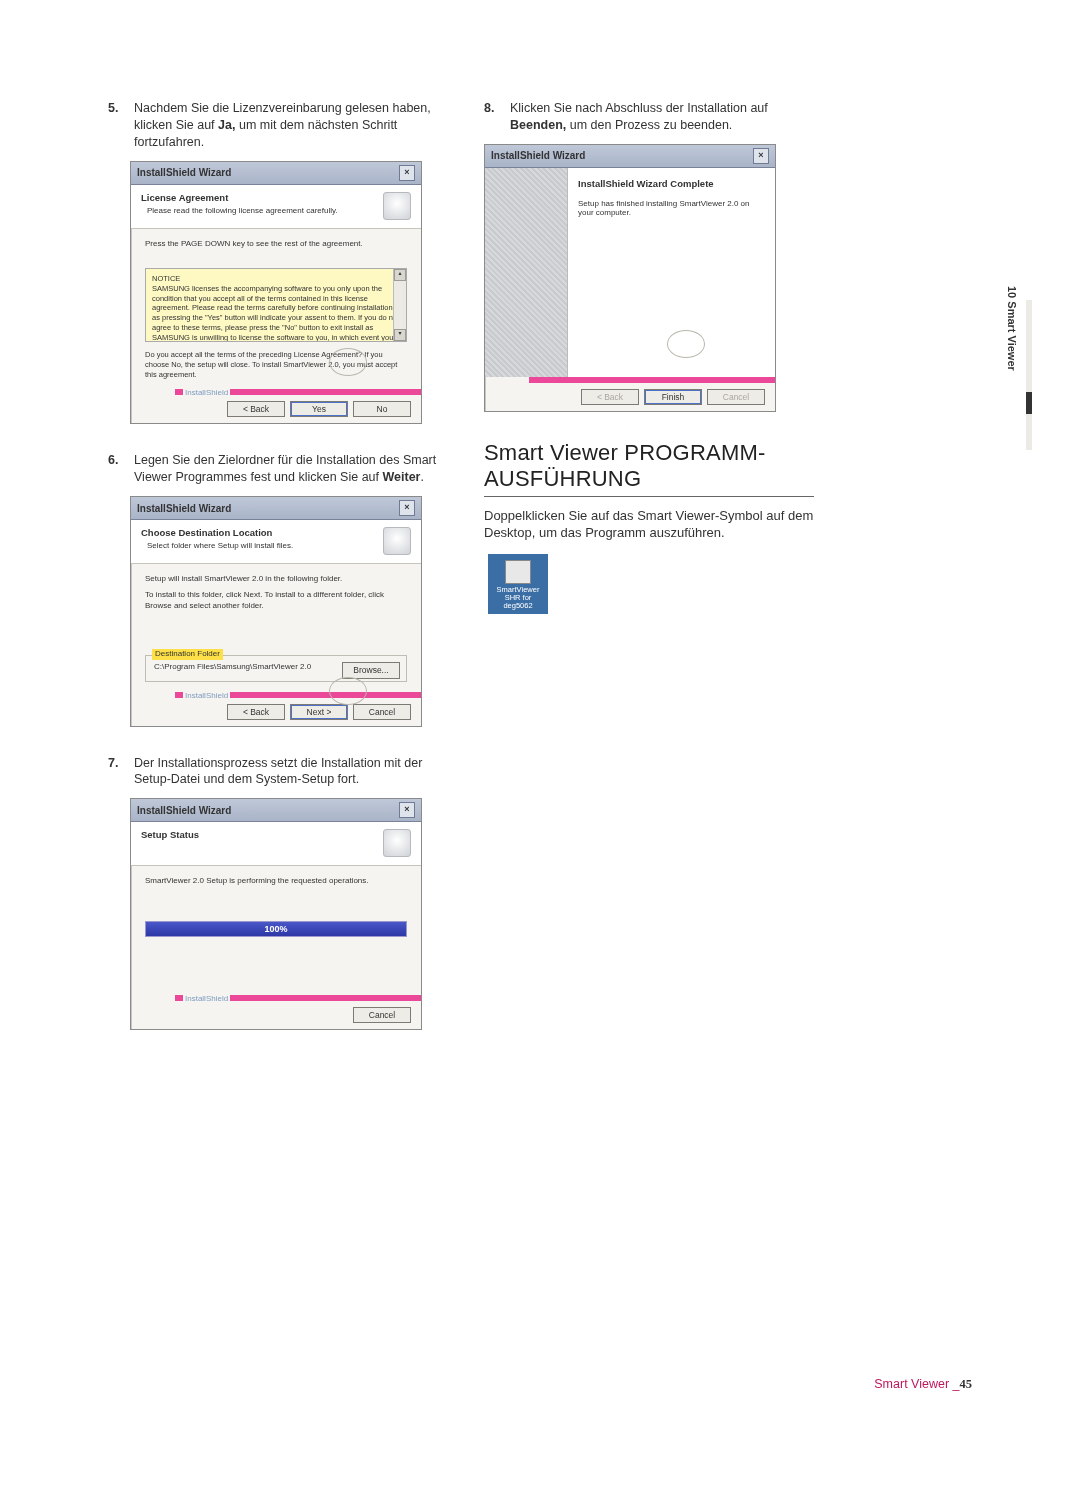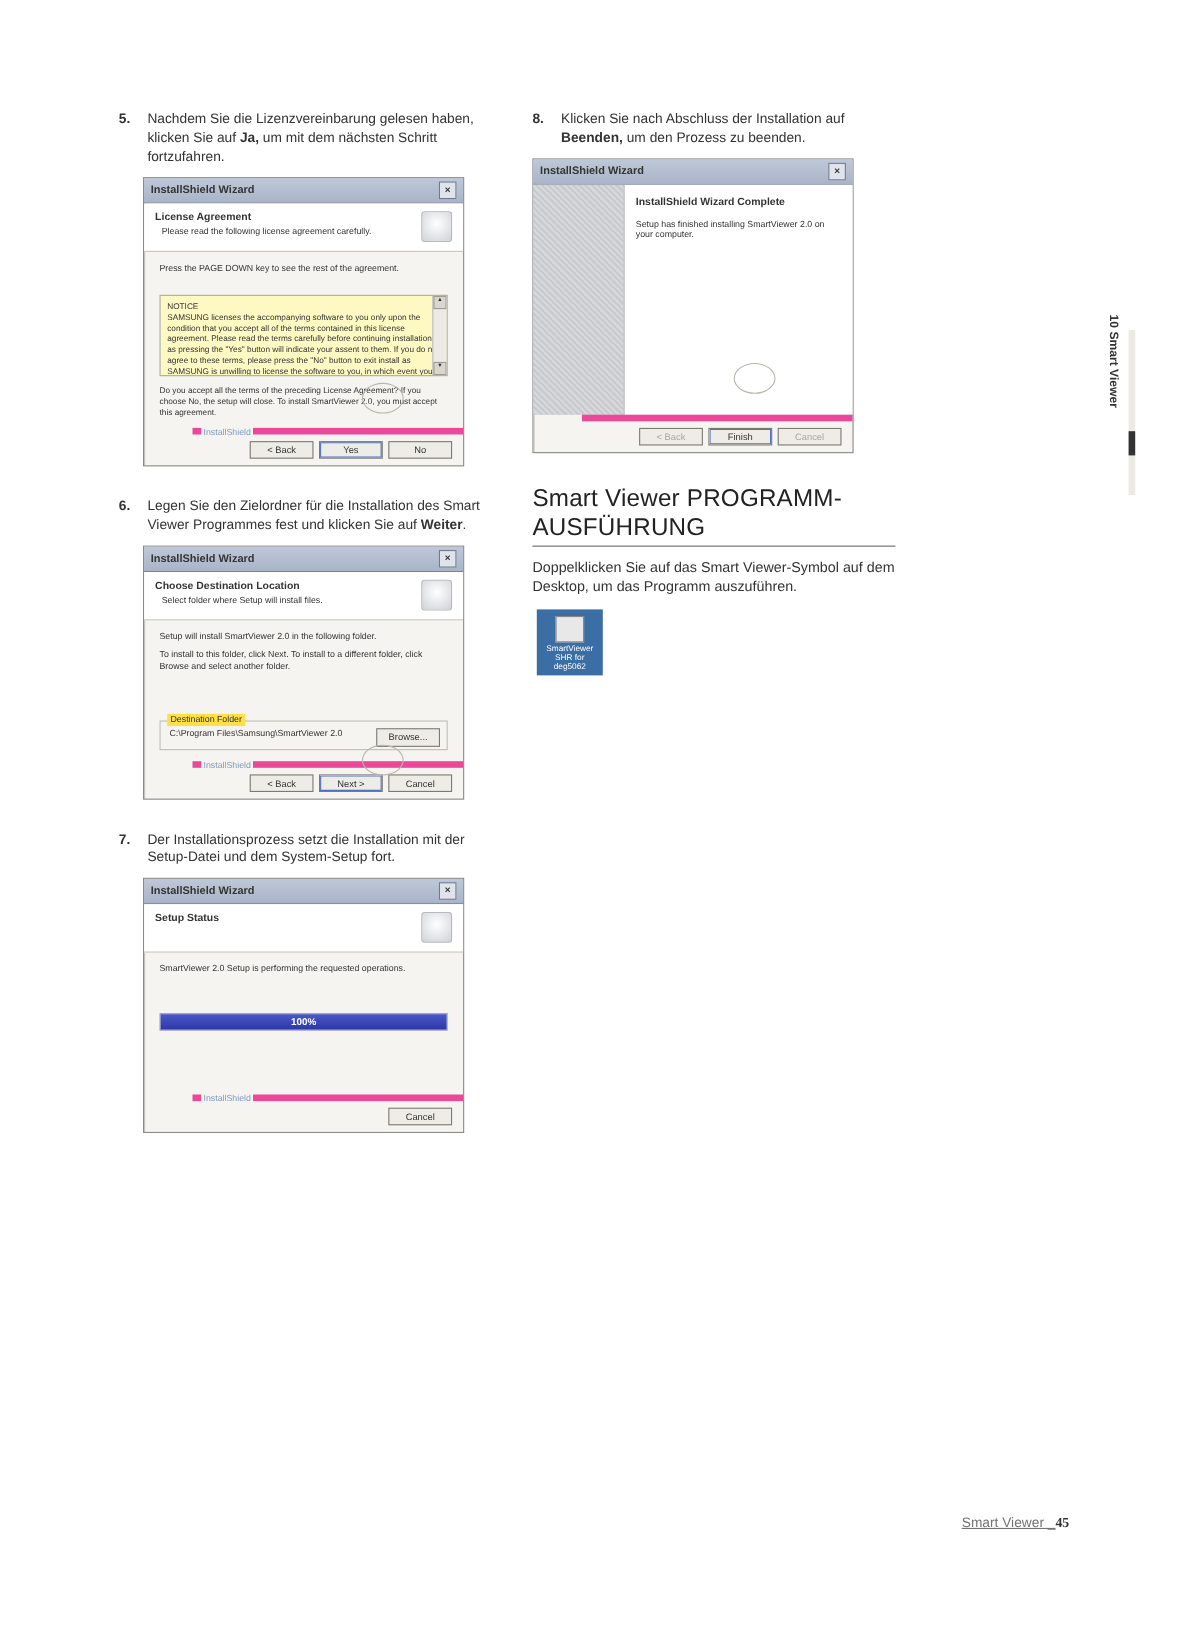--- a/index.html
+++ b/index.html
@@ -271,21 +271,21 @@
     height: 22px;
     margin-top: 92px;
   }
 
   .page-footer {
     position: absolute;
     right: 108px;
     bottom: 96px;
     font-size: 12.5px;
   }
-  .page-footer .sec { color: #737373; text-decoration: underline; }
+  .page-footer .sec { color: #be185d; }
   .page-footer .num { font-weight: bold; font-family: Liberation Serif, serif; }
 </style>
 </head>
 <body>
 
 <div class="page">
 
   <div class="col">
 
     <div class="step">

